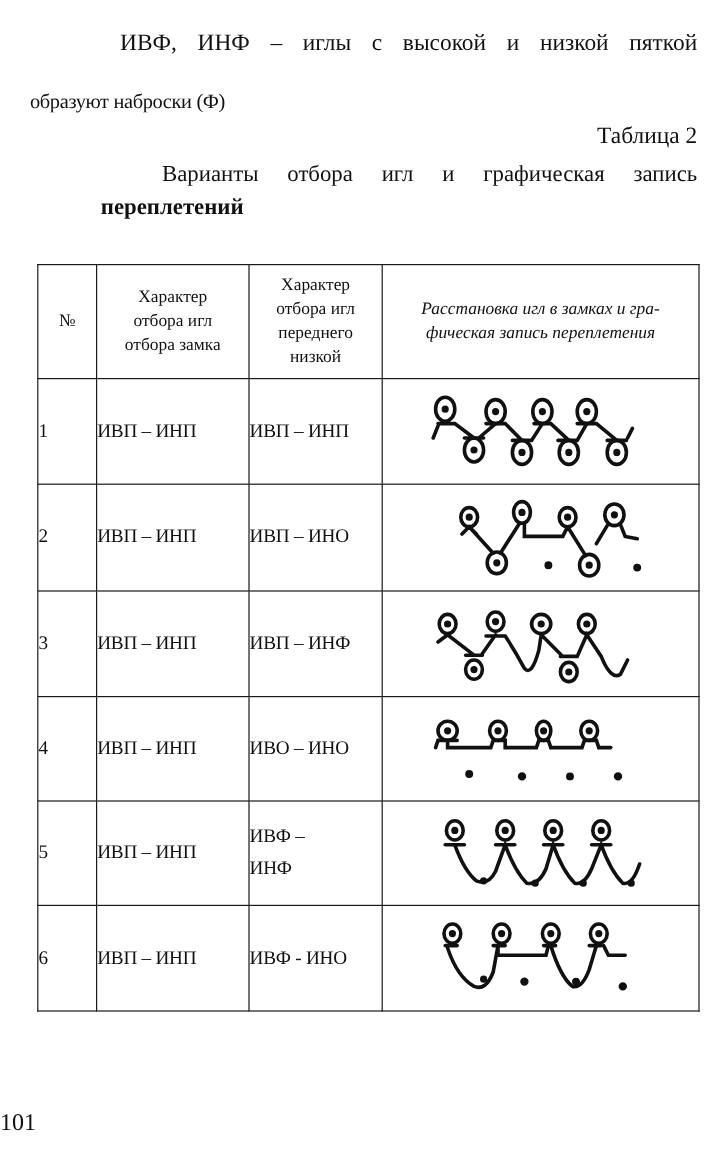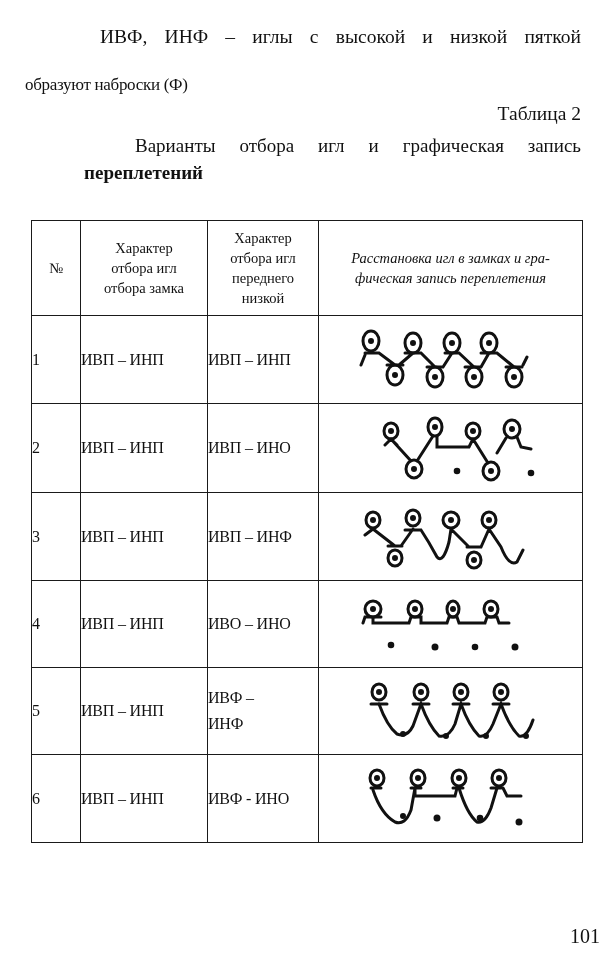--- a/index.html
+++ b/index.html
@@ -43,21 +43,21 @@
     th.col-diag { vertical-align: top; padding-top: 14px; line-height: 22px; font-style: italic; }
     table.main td { height: 86px; font-size: 16px; }
     td.num { padding-left: 10px; font-size: 15px; }
     td.rear, td.front { padding-left: 7px; letter-spacing: -0.2px; }
     td.front.wrap { line-height: 26px; font-family: Liberation Serif, serif; }
     td.diag { text-align: center; }
     td.diag svg { display: block; margin: 0 auto; }
 
     .page-num {
       position: absolute; left: 0; width: 600px; top: 925px;
-      text-align: right; font-size: 20px;
+      text-align: left; font-size: 20px;
     }
   </style>
 </head>
 <body>
 
 <div class="para-line1">ИВФ, ИНФ – иглы с высокой и низкой пяткой</div>
 <div class="para-line2">образуют наброски (Ф)</div>
 <div class="table-label">Таблица 2</div>
 <div class="title-line1">Варианты отбора игл и графическая запись</div>
 <div class="title-line2">переплетений</div>

